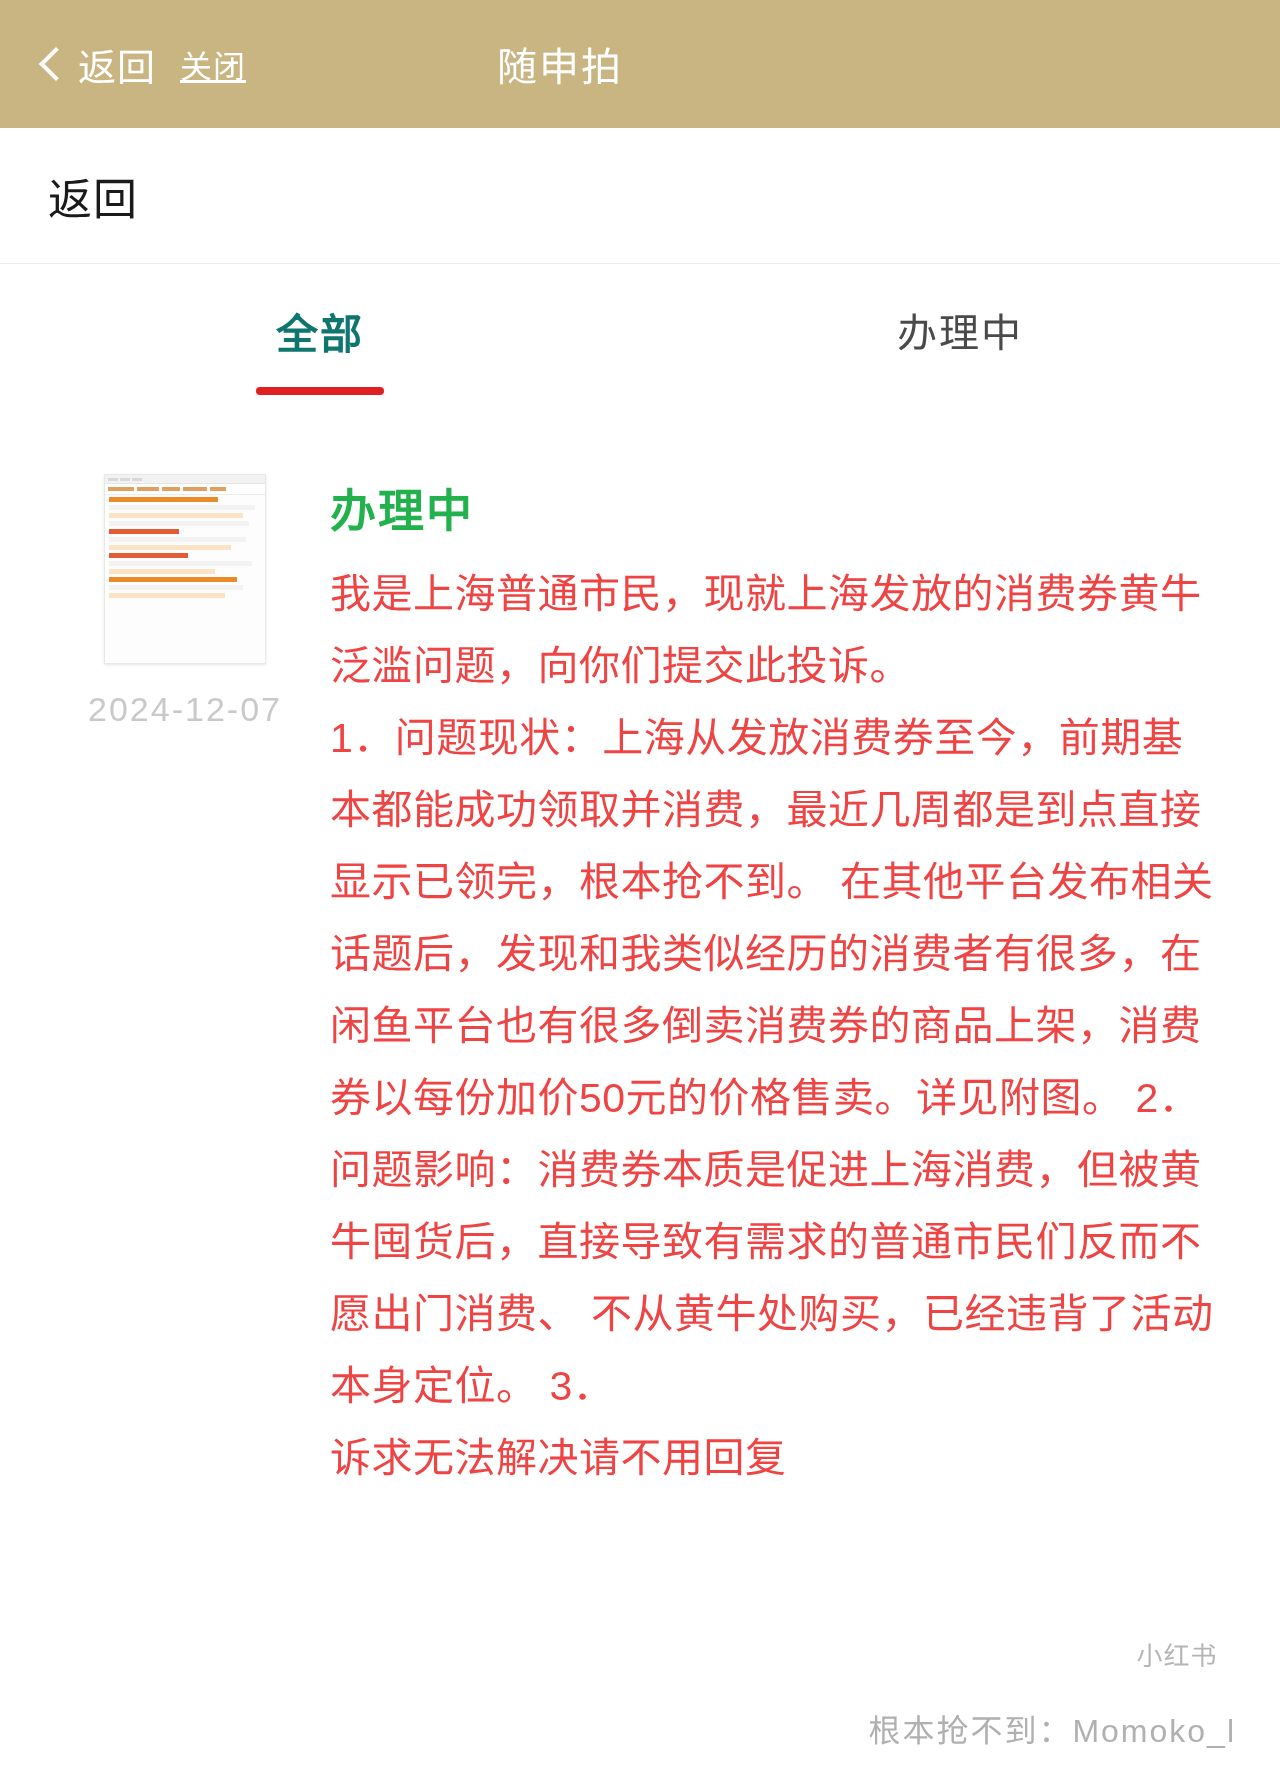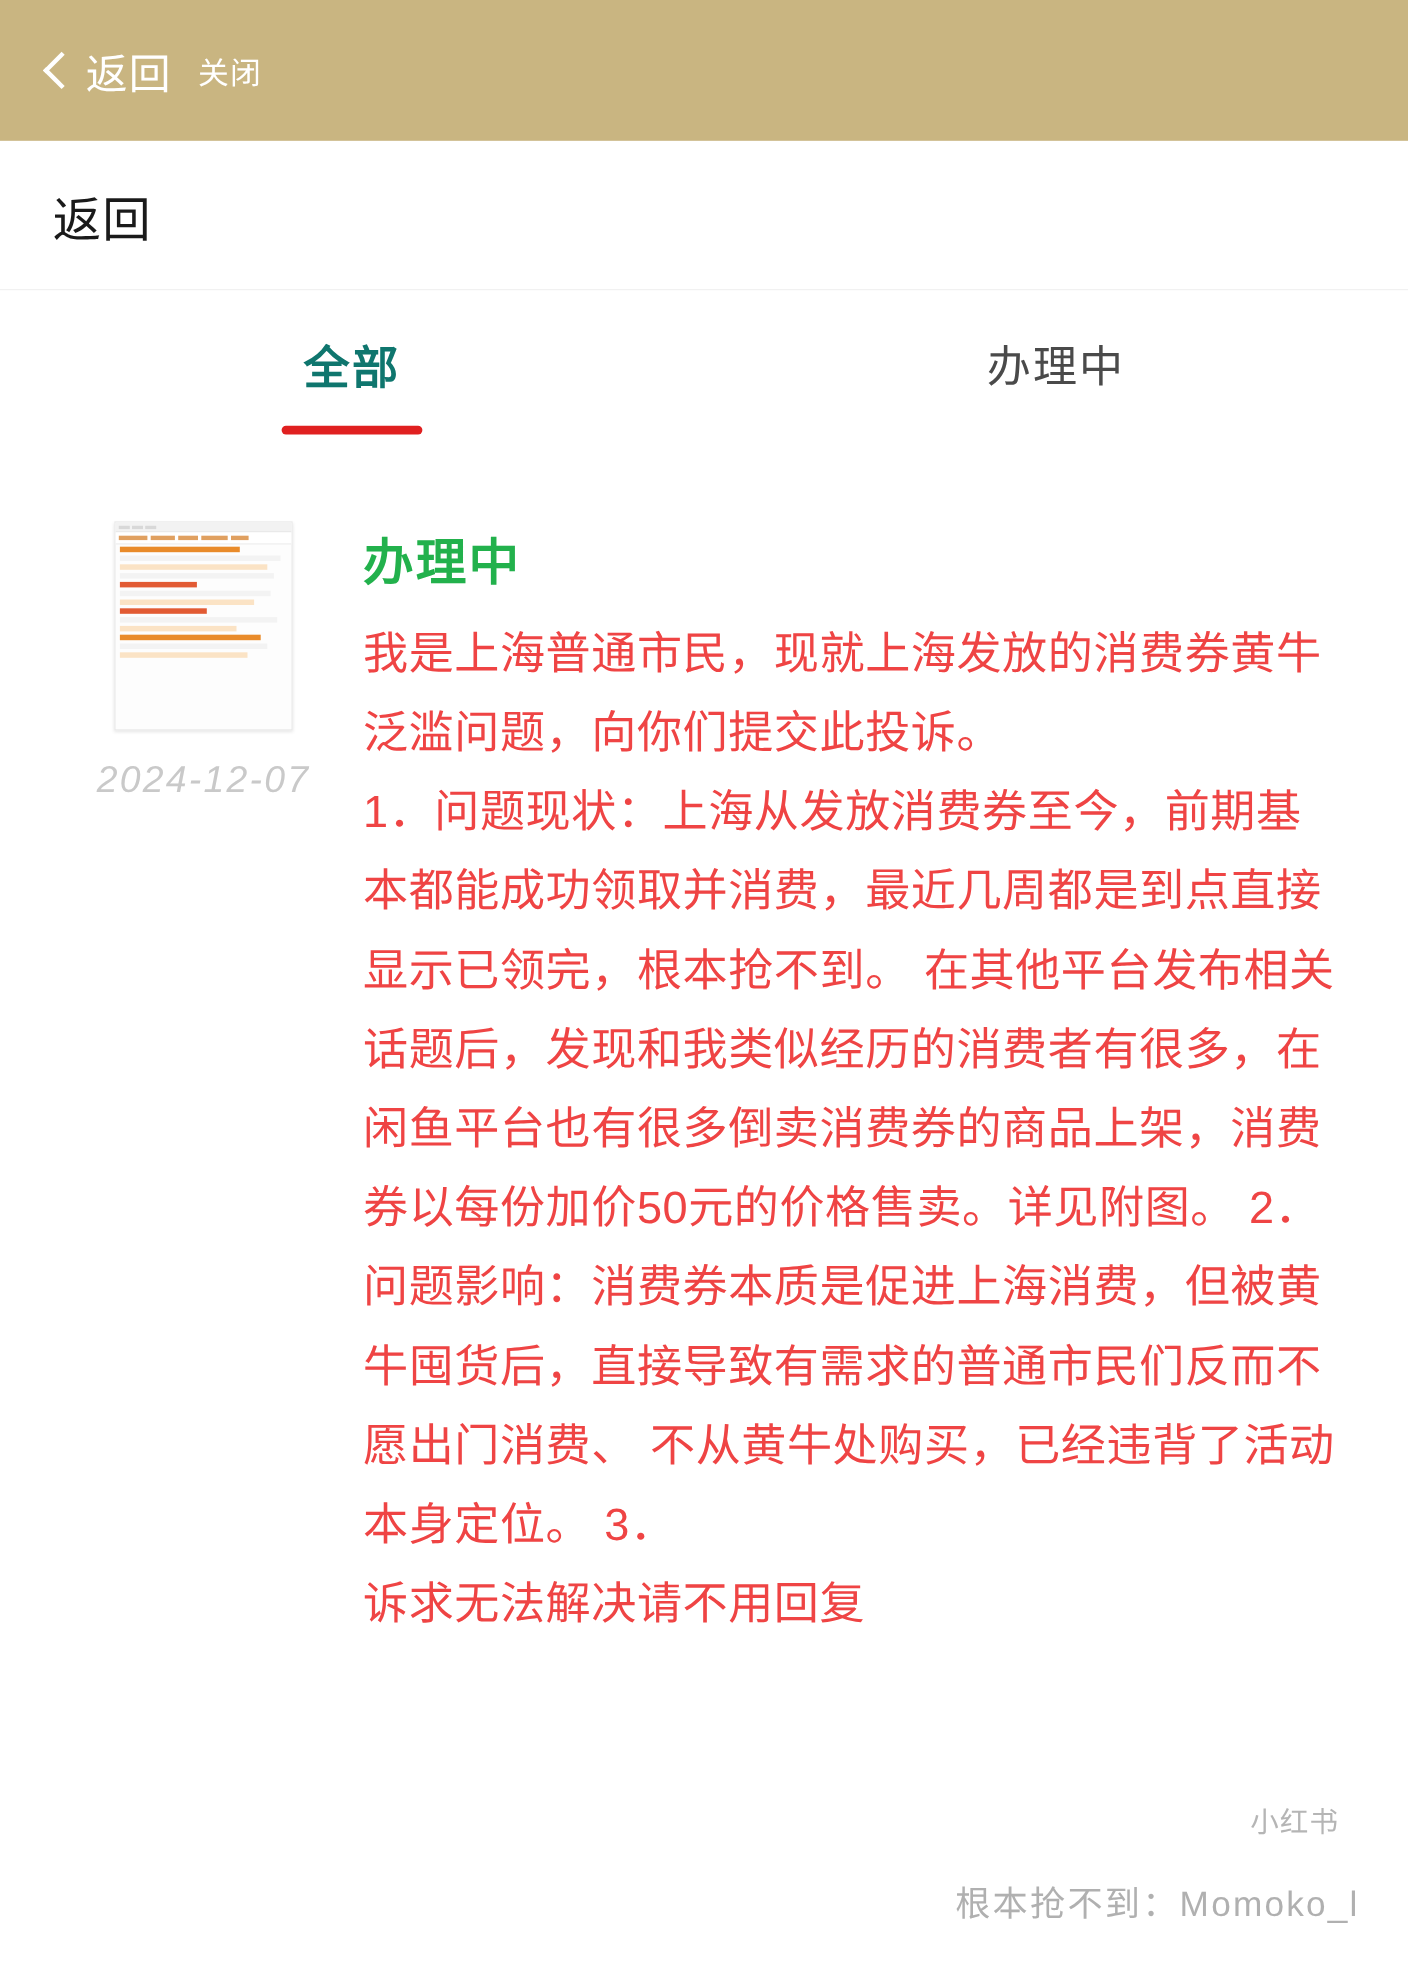--- a/index.html
+++ b/index.html
@@ -41,23 +41,24 @@
   .chevron {
     display: inline-block;
     width: 20px;
     height: 20px;
     border-left: 4px solid #ffffff;
     border-bottom: 4px solid #ffffff;
     transform: rotate(45deg);
     margin-right: 4px;
   }
   .nav-close {
-    font-size: 28px;
+    font-size: 32px;
     color: #ffffff;
     letter-spacing: 1px;
+    text-decoration: underline;
   }
   .nav-title {
     position: absolute;
     left: 0;
     right: 0;
     text-align: center;
     font-size: 40px;
     color: #ffffff;
     letter-spacing: 2px;
     pointer-events: none;
@@ -121,21 +122,20 @@
     display: flex;
     padding: 78px 40px 0 40px;
     box-sizing: border-box;
   }
   .record-left {
     width: 290px;
     flex: 0 0 290px;
     display: flex;
     flex-direction: column;
     align-items: center;
-    font-style: italic;
   }
   .thumb {
     width: 160px;
     height: 188px;
     background: #fdfdfd;
     border: 1px solid #e8e8e8;
     box-shadow: 0 1px 3px rgba(0,0,0,0.10);
     overflow: hidden;
     position: relative;
   }
@@ -237,20 +237,23 @@
 </head>
 <body>
 
 <div class="navbar">
   <div class="nav-left">
     <div class="nav-back">
       <span class="chevron"></span>
       <span>返回</span>
     </div>
     <div class="nav-close">关闭</div>
+  </div>
+  <div class="nav-title">
+    <span class="nav-title-inner">随申拍</span>
   </div>
 </div>
 
 <div class="subheader">
   <div class="subheader-title">返回</div>
 </div>
 
 <div class="tabs">
   <div class="tab active">
     <span>全部</span>

